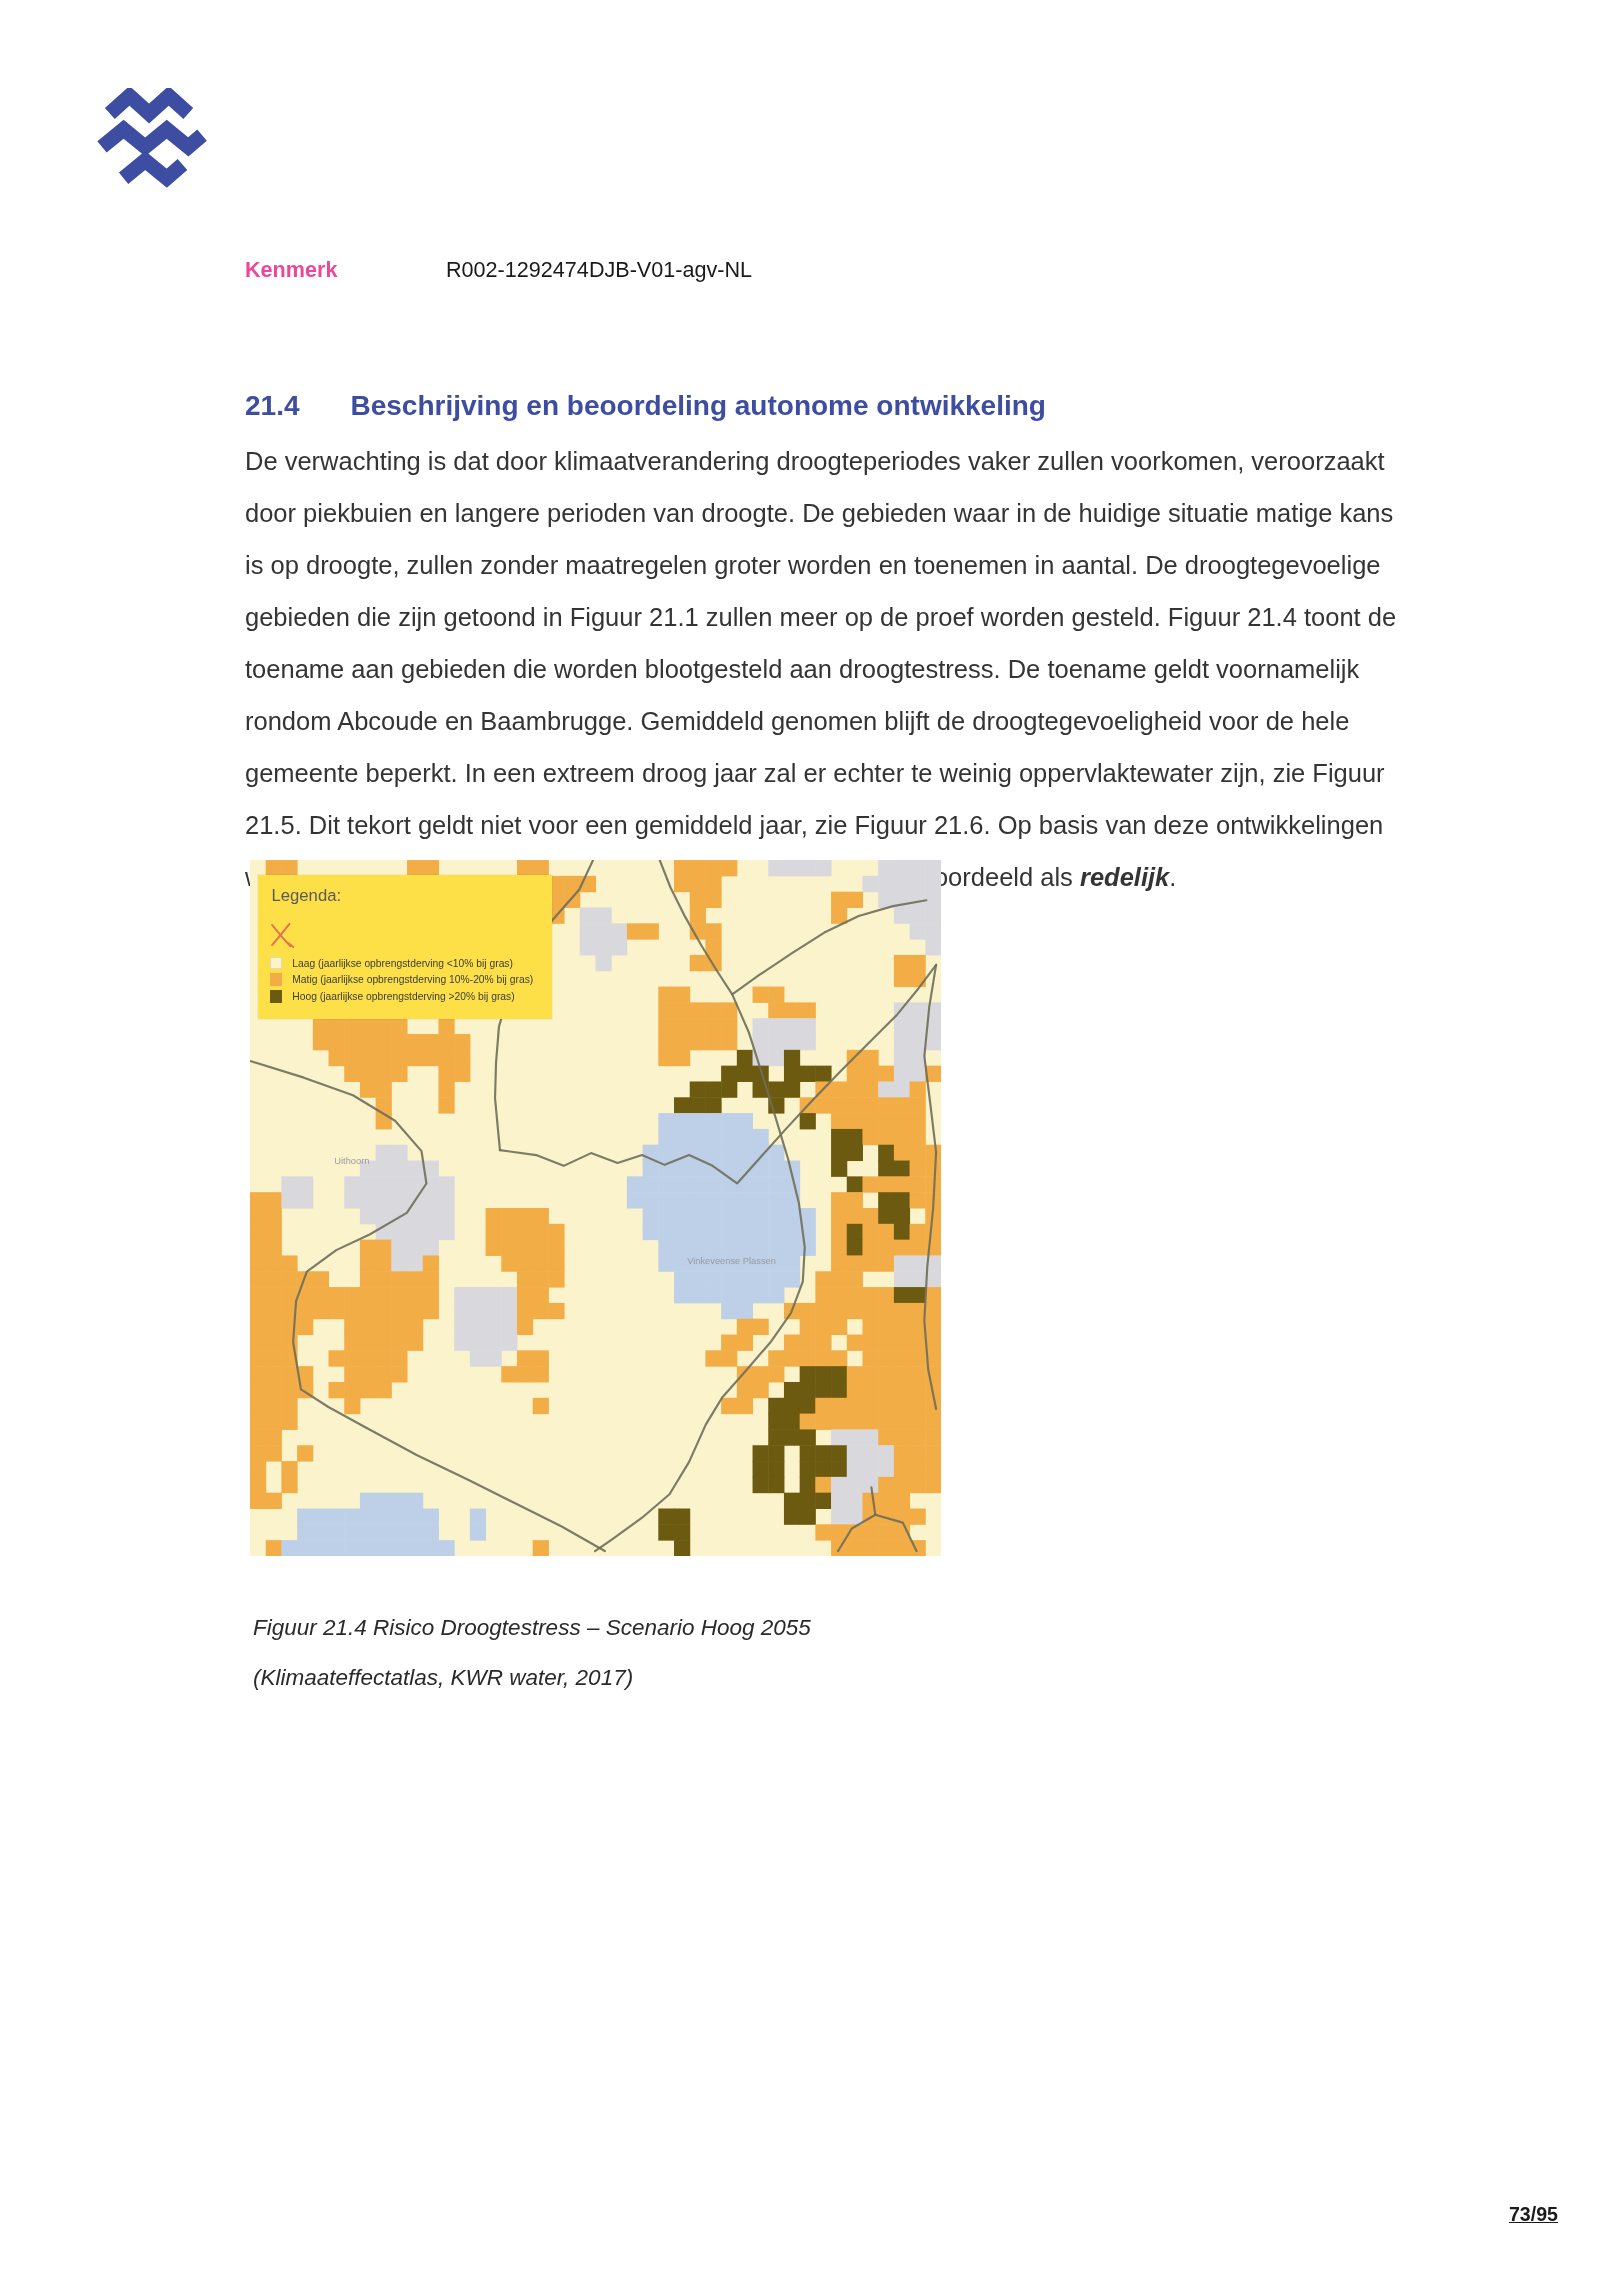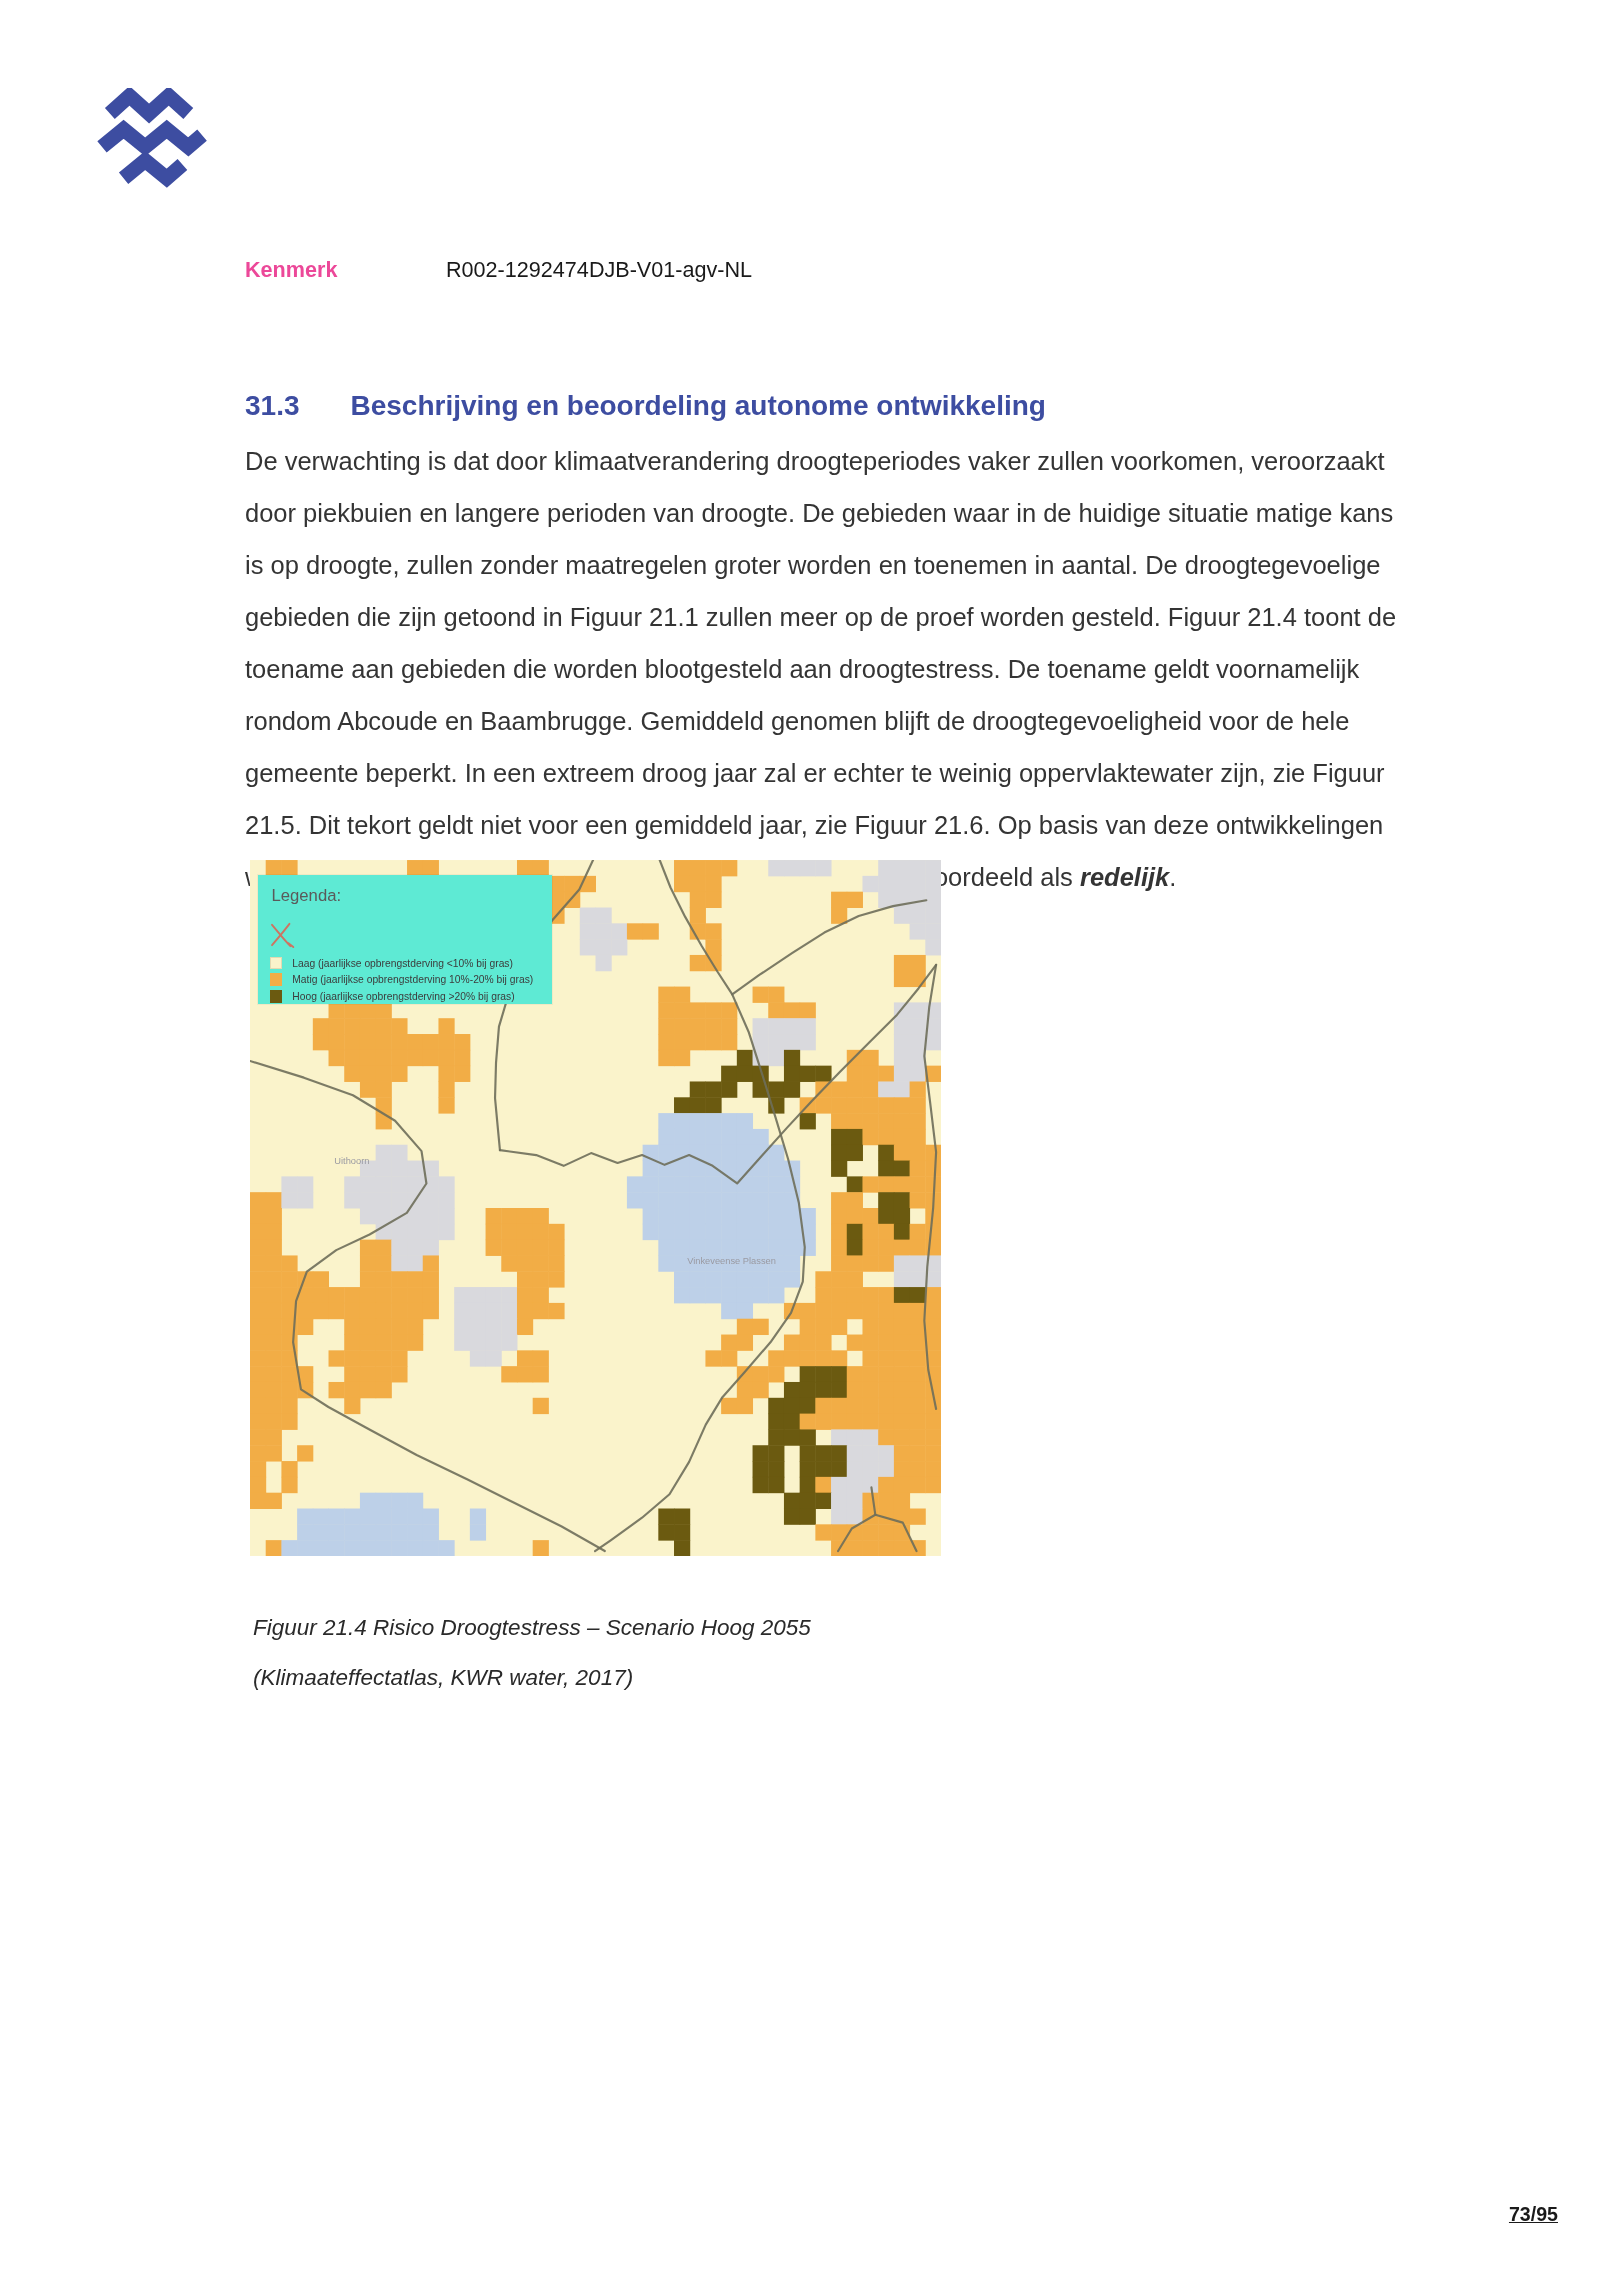--- a/index.html
+++ b/index.html
@@ -19,21 +19,21 @@
   
   .heading{position:absolute;left:245px;top:390px;display:flex;gap:51px;
            font-size:28px;font-weight:bold;color:var(--brand,#3d4da1);}
   
   .bodytext{position:absolute;left:245px;top:435px;width:1157px;
             font-size:25.5px;line-height:52px;color:#343434;text-align:left;}
   .bodytext .emph{font-weight:bold;font-style:italic;}
   
   .figure{position:absolute;left:250px;top:860px;width:691px;height:696px;}
   .map-svg-host{position:absolute;inset:0;}
-  .map-legend{position:absolute;left:7.8px;top:14.7px;width:294px;height:129px;background:#5eead4;
+  .map-legend{position:absolute;left:7.8px;top:14.7px;width:294px;height:144px;background:#fde047;
               box-shadow:0 0 0 1px rgba(0,0,0,0.04);}
   .legend-title{position:absolute;left:13.7px;top:11.8px;font-size:16.7px;color:#5a5a5a;}
   .legend-x{position:absolute;left:9.8px;top:45px;width:27.4px;height:29px;}
   .legend-items{position:absolute;left:11.8px;top:80px;right:5.9px;}
   .legend-row{display:flex;align-items:center;gap:10px;height:16.7px;}
   .legend-swatch{width:12.7px;height:12.7px;flex:0 0 12.7px;}
   .legend-label{font-size:10.3px;color:#3c3c3c;white-space:nowrap;}
   
   .caption{position:absolute;left:253px;top:1615px;font-size:22.5px;font-style:italic;color:#2a2a2a;}
   .caption div{margin-bottom:23.5px;}
@@ -53,21 +53,21 @@
         <path d="M28,92 L50,74 L72,92 L88,78"></path>
       </g>
     </svg>
   </div>
 
   <div class="meta-row">
     <span class="meta-label">Kenmerk</span><span class="meta-value">R002-1292474DJB-V01-agv-NL</span>
   </div>
 
   <div class="heading">
-    <span>31.3</span>
+    <span>21.4</span>
     <span>Beschrijving en beoordeling autonome ontwikkeling</span>
   </div>
 
   <div class="bodytext"><span>De verwachting is dat door klimaatverandering droogteperiodes vaker zullen voorkomen, veroorzaakt door piekbuien en langere perioden van droogte. De gebieden waar in de huidige situatie matige kans is op droogte, zullen zonder maatregelen groter worden en toenemen in aantal. De droogtegevoelige gebieden die zijn getoond in Figuur 21.1 zullen meer op de proef worden gesteld. Figuur 21.4 toont de toename aan gebieden die worden blootgesteld aan droogtestress. De toename geldt voornamelijk rondom Abcoude en Baambrugge. Gemiddeld genomen blijft de droogtegevoeligheid voor de hele gemeente beperkt. In een extreem droog jaar zal er echter te weinig oppervlaktewater zijn, zie Figuur 21.5. Dit tekort geldt niet voor een gemiddeld jaar, zie Figuur 21.6. Op basis van deze ontwikkelingen wordt de autonome ontwikkeling voor de indicator droogte beoordeeld als </span><span class="emph">redelijk</span><span>.</span></div>
 
   <div class="figure">
     <div class="map-svg-host"><svg width="691" height="696" viewBox="0 0 705 710">
           <rect x="0" y="0" width="705" height="710" fill="#faf3cb"></rect>
           <rect x="16.02" y="0.00" width="16.52" height="16.64" fill="#f2ad46"></rect>
           <rect x="32.05" y="0.00" width="16.52" height="16.64" fill="#f2ad46"></rect>

